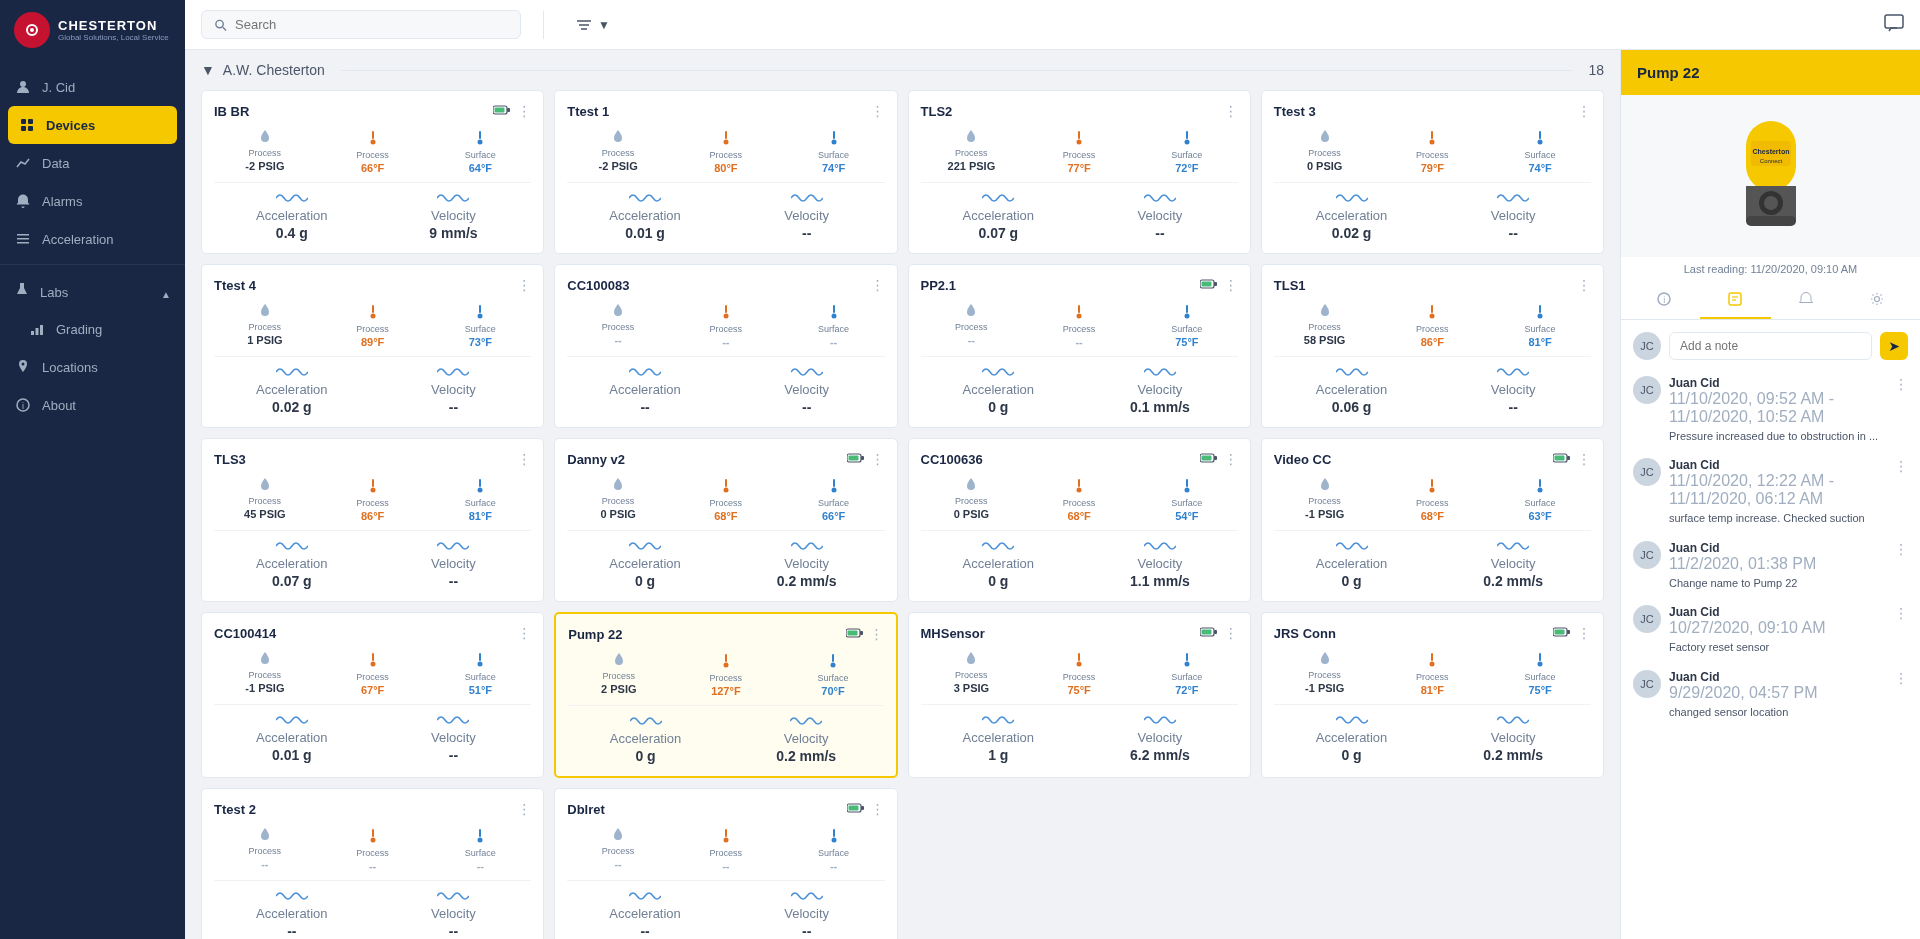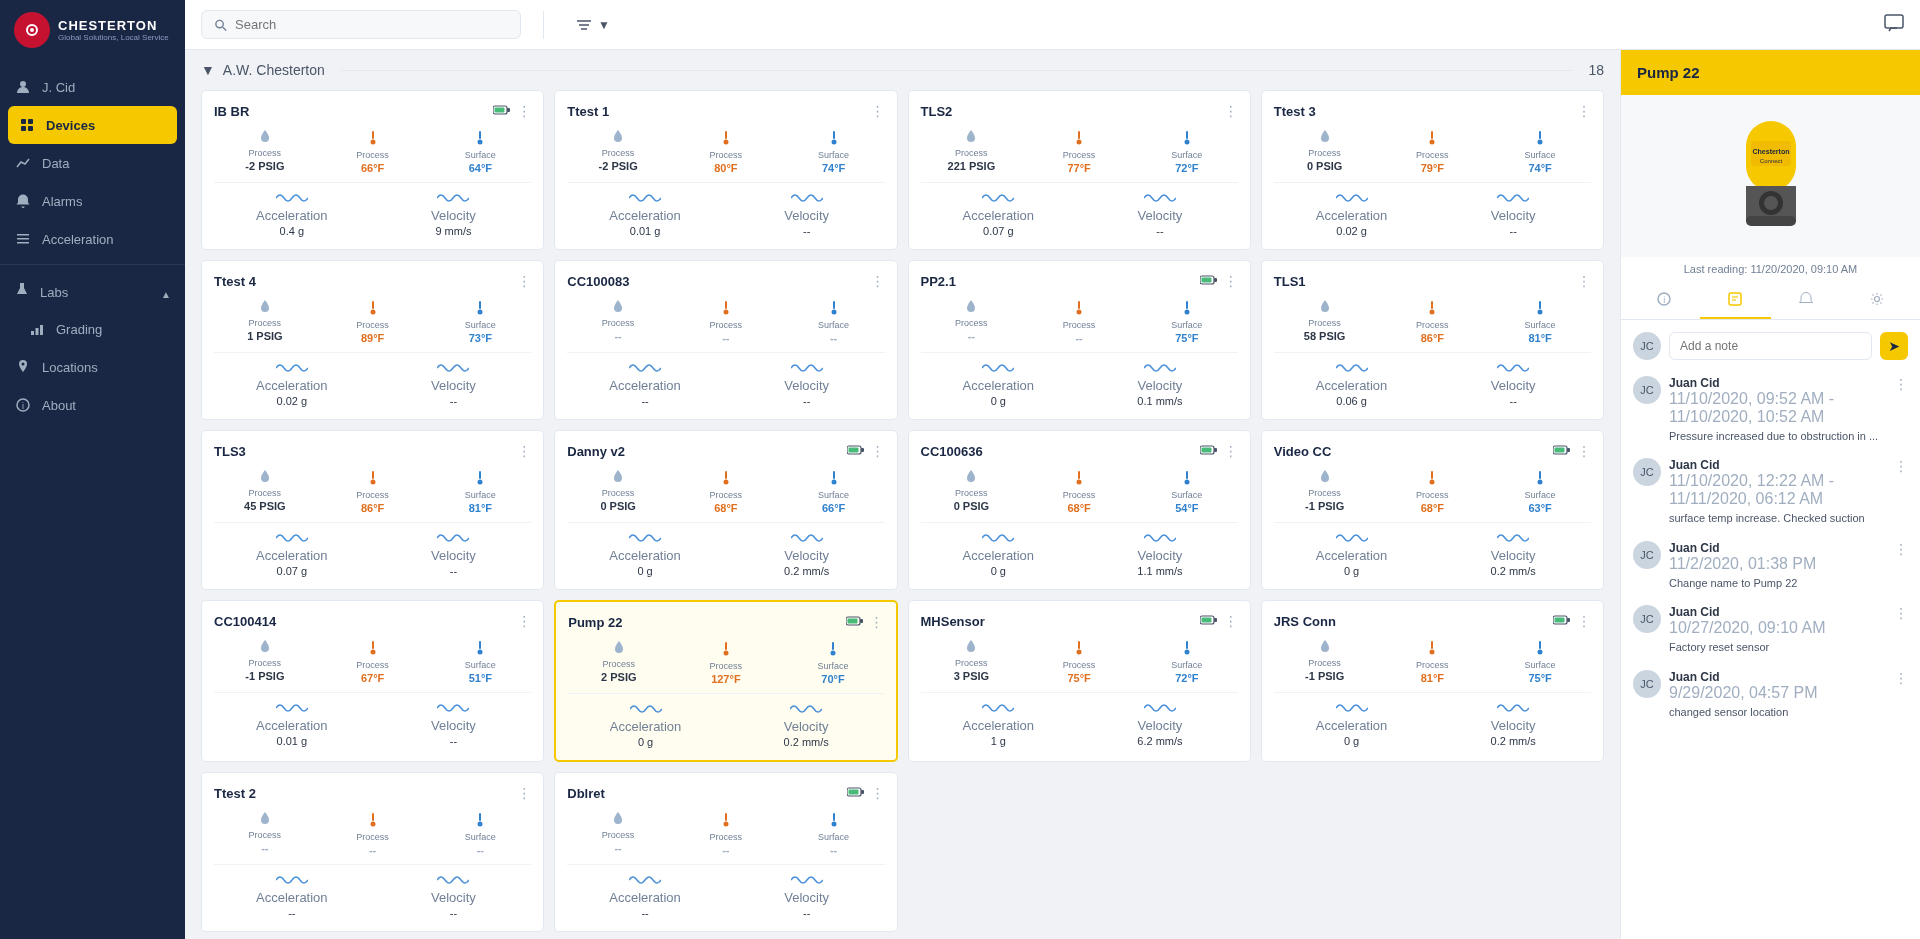--- a/index.html
+++ b/index.html
@@ -50,21 +50,21 @@
     .sensor-row { display: flex; gap: 6px; margin-bottom: 8px; }
     .sensor-item { flex: 1; text-align: center; }
     .sensor-label { font-size: 9px; color: #718096; margin-bottom: 2px; }
     .sensor-value { font-size: 11px; font-weight: 600; color: #2d3748; }
 
     .divider-row { height: 1px; background: #f0f2f5; margin: 4px 0 8px 0; }
 
     .vib-row { display: flex; gap: 6px; }
     .vib-item { flex: 1; text-align: center; }
     .vib-label { font-size: 13px; color: #718096; margin-bottom: 2px; }
-    .vib-value { font-size: 11px; font-weight: 400; color: #2d3748; }
+    .vib-value { font-size: 14px; font-weight: 700; color: #2d3748; }
 
     
     .right-panel { width: 300px; background: #fff; border-left: 1px solid #e2e8f0; display: flex; flex-direction: column; flex-shrink: 0; }
     .panel-header { background: #f5c800; padding: 14px 16px; font-weight: 600; font-size: 15px; color: #1a2744; }
     .panel-device-img { display: flex; justify-content: center; padding: 16px; background: #f7f8fa; }
 
     .last-reading { text-align: center; font-size: 11px; color: #718096; padding: 6px 16px; }
     
     .panel-tabs { display: flex; border-bottom: 1px solid #e2e8f0; padding: 0 8px; }
     .panel-tab { flex: 1; display: flex; justify-content: center; padding: 10px; cursor: pointer; color: #a0aec0; font-size: 16px; border-bottom: 2px solid transparent; }

